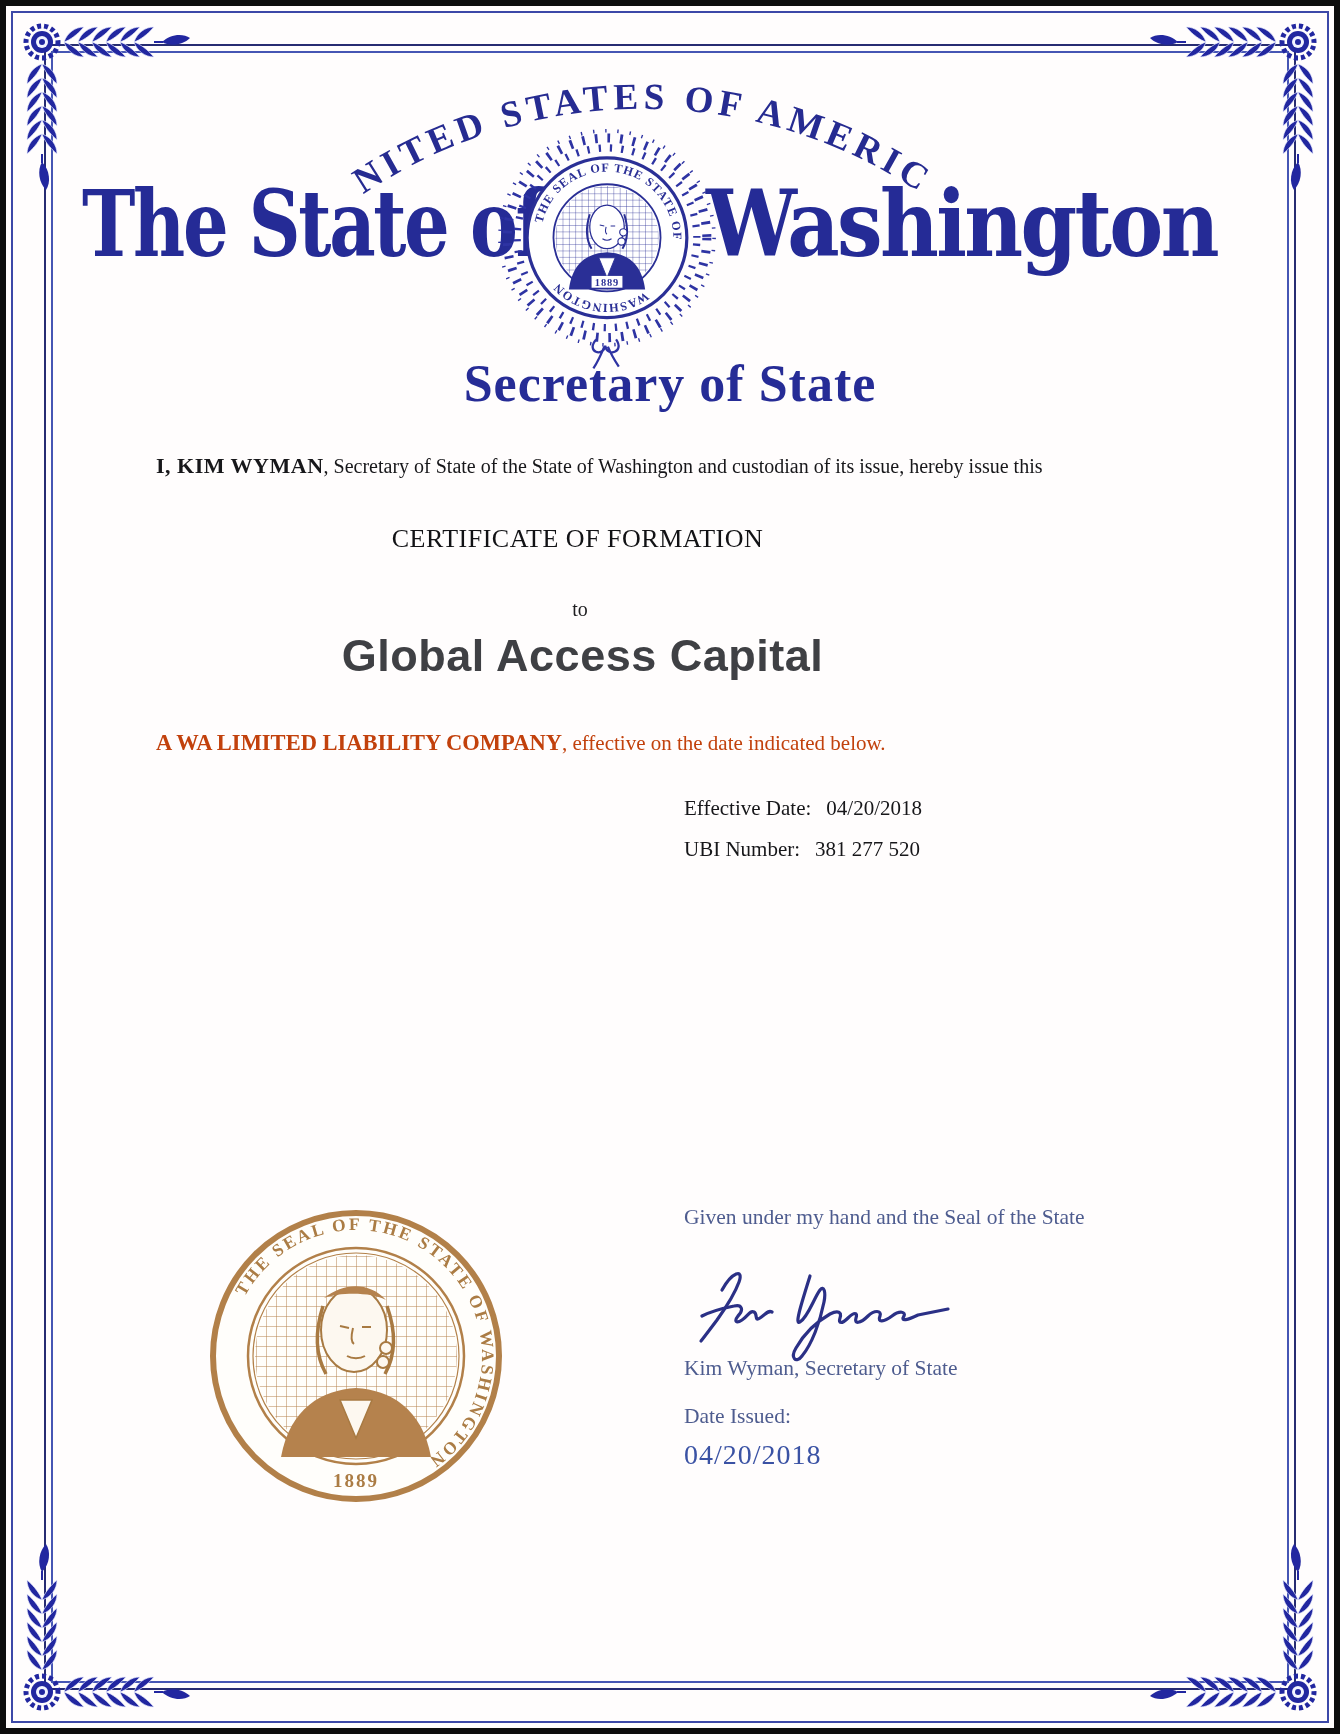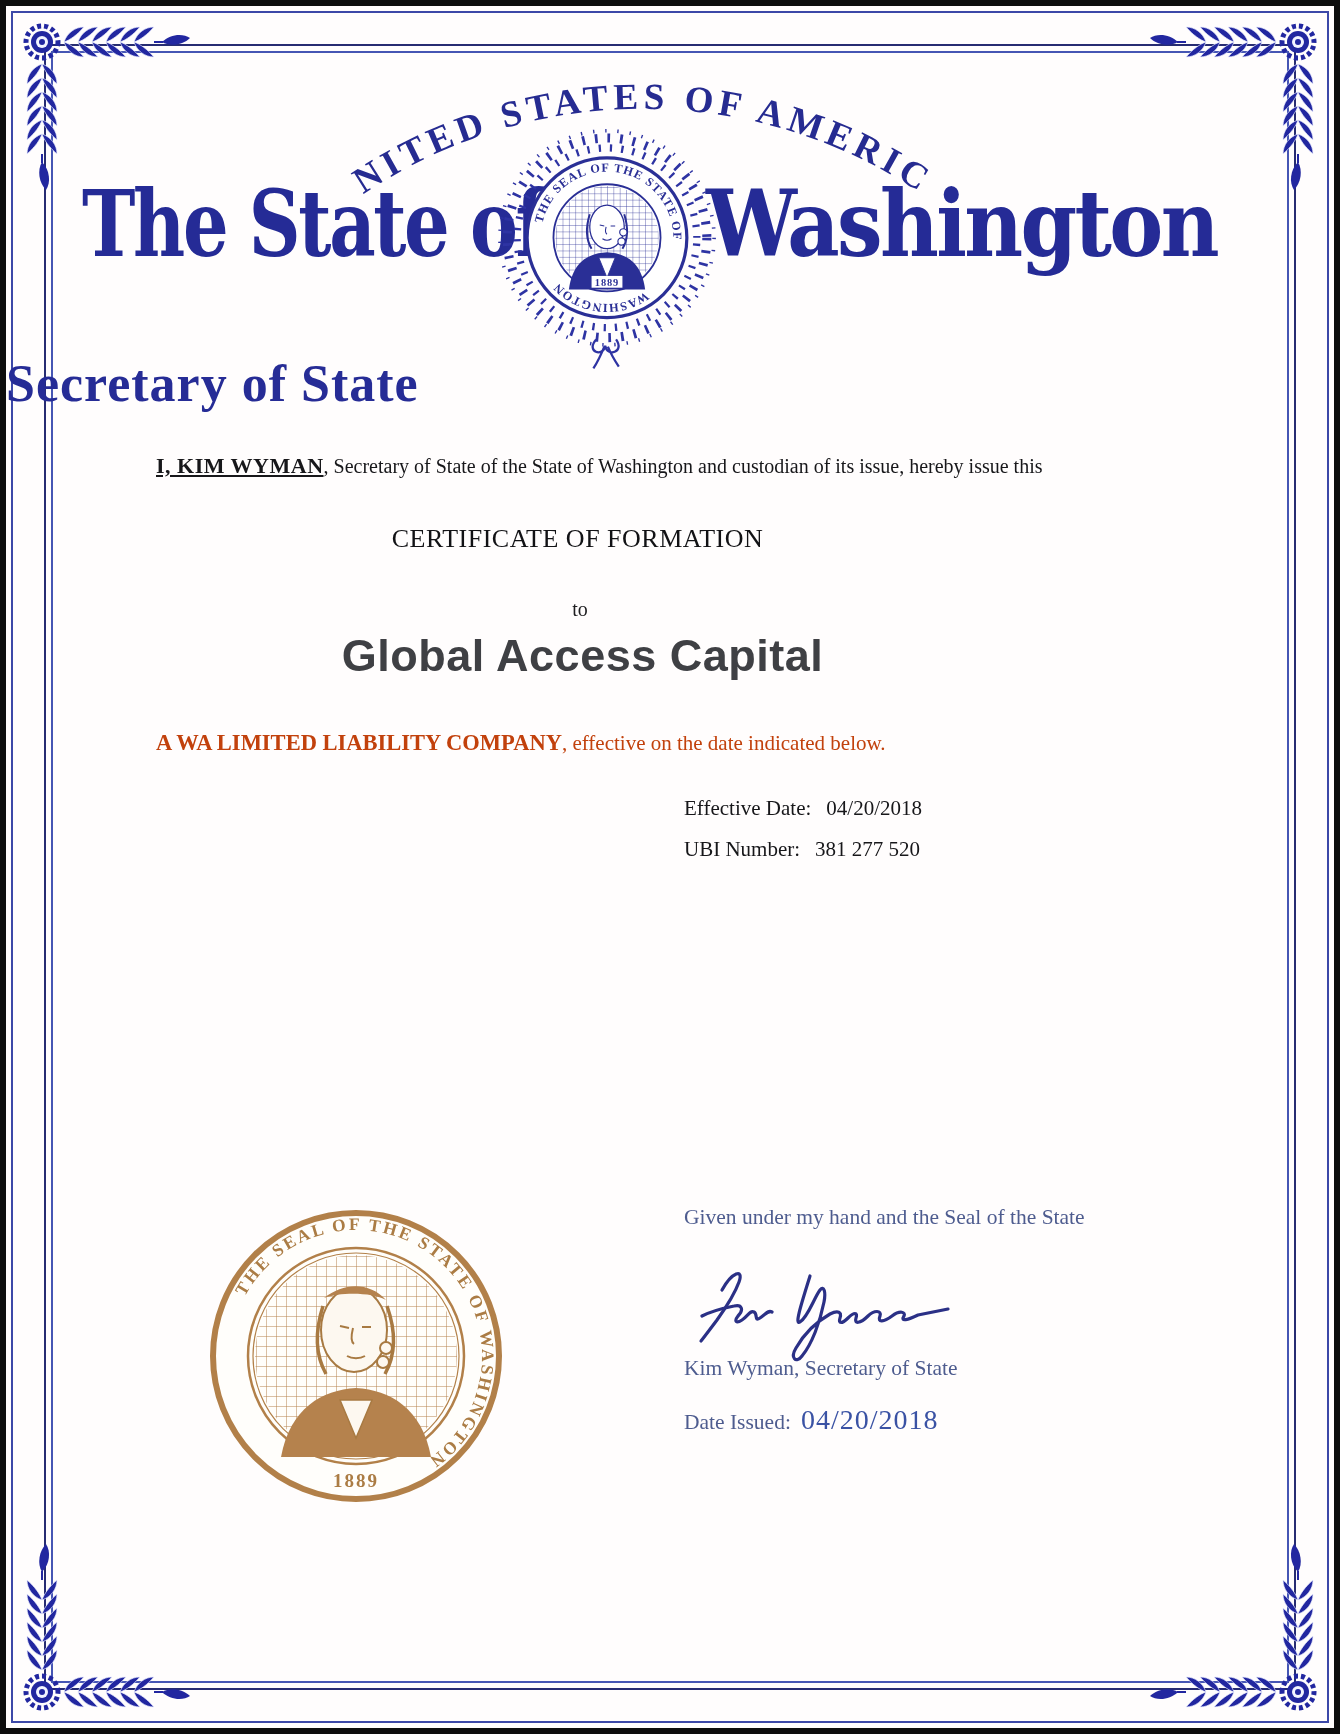--- a/index.html
+++ b/index.html
@@ -23,26 +23,26 @@
   .title-black{
     position:absolute;top:164px;font-family:"DejaVu Serif",serif;font-weight:bold;
     font-size:92px;color:#252b96;white-space:nowrap;transform-origin:left top;letter-spacing:-3px;
   }
   .title-left{left:76px;transform:scaleX(.78);}
   .title-right{left:700px;transform:scaleX(.88);}
 
   .navy-seal{position:absolute;left:483px;top:112px;}
 
   .subtitle{
-    position:absolute;left:0;top:348px;width:1328px;text-align:left;
+    position:absolute;left:0;top:348px;width:1328px;text-align:center;
     font-weight:bold;font-size:52px;color:#262c96;letter-spacing:1px;
   }
 
   .para1{position:absolute;left:150px;top:447px;font-size:20px;white-space:nowrap;color:#17171a;}
-  .para1 b{font-size:22px;letter-spacing:.5px;text-decoration:underline;}
+  .para1 b{font-size:22px;letter-spacing:.5px;}
 
   .cert-title{
     position:absolute;left:149px;top:518px;width:845px;text-align:center;
     font-weight:normal;font-size:26px;letter-spacing:.5px;color:#121215;
   }
   .to-label{position:absolute;left:149px;top:592px;width:850px;text-align:center;font-size:20px;}
   .company{
     position:absolute;left:149px;top:624px;width:855px;text-align:center;
     font-family:"Liberation Sans",sans-serif;font-weight:bold;font-size:45px;color:#3f4044;letter-spacing:.5px;
   }
@@ -50,21 +50,21 @@
   .type-line b{font-size:22.5px;}
 
   .dates{position:absolute;left:678px;top:790px;font-size:21px;color:#17171a;}
   .dates .row{display:flex;gap:15px;margin-bottom:16px;align-items:flex-end;}
 
   .gold-seal{position:absolute;left:202px;top:1202px;}
 
   .given{position:absolute;left:678px;top:1196px;font-size:21.5px;line-height:31px;color:#4e5c8f;}
   .signature{position:absolute;left:686px;top:1256px;}
   .signer{position:absolute;left:678px;top:1350px;font-size:21.5px;color:#4e5c8f;}
-  .date-issued{position:absolute;left:678px;top:1398px;display:flex;align-items:baseline;gap:10px;}
+  .date-issued{position:absolute;left:678px;top:1398px;display:flex;align-items:baseline;gap:10px;flex-direction:column;}
   .date-issued .lbl{font-size:21.5px;color:#4e5c8f;}
   .date-issued .val{font-size:28px;color:#3a52a4;letter-spacing:1px;}
 
   svg text{font-family:"Liberation Serif",serif;}
 </style>
 </head>
 <body>
 
 <div class="page">
 

